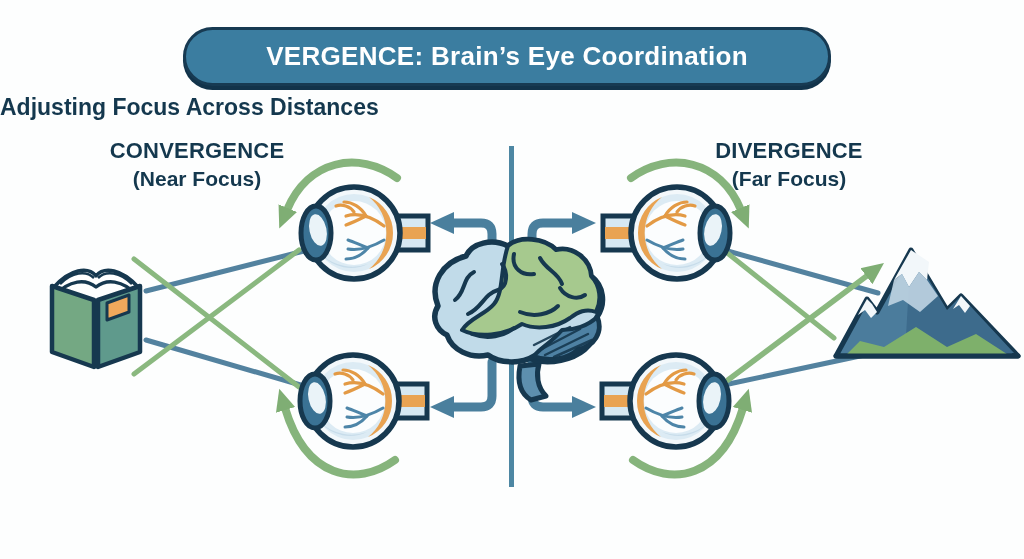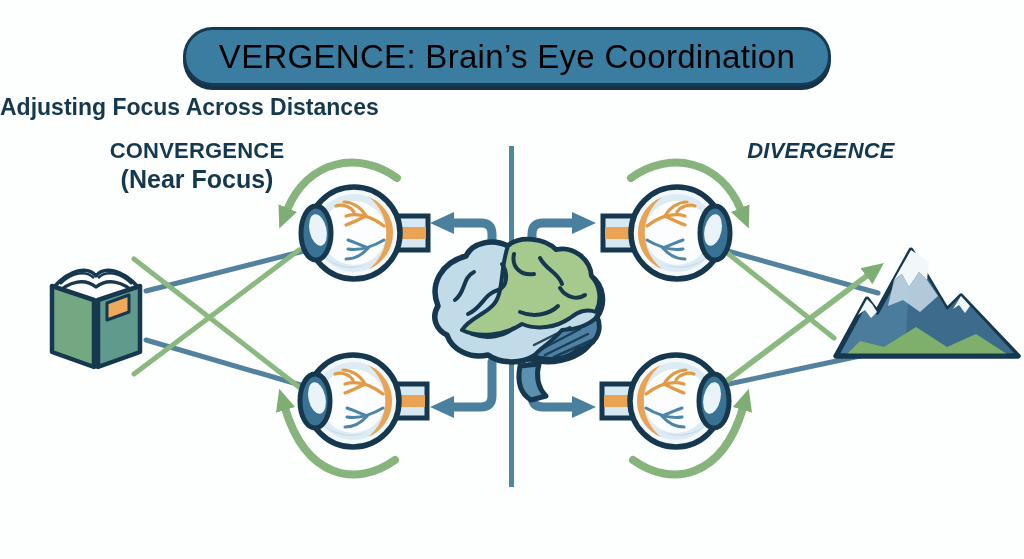--- a/index.html
+++ b/index.html
@@ -8,32 +8,32 @@
     background:#fdfefe;
     font-family:"Liberation Sans", sans-serif;
   }
   .banner{
     position:absolute;left:183px;top:27px;width:642px;height:53px;
     background:#3b7da0;border:3px solid #173a52;border-radius:30px;
     box-shadow:0 4px 0 #12334a;
     display:flex;align-items:center;justify-content:center;
   }
   .banner-text{
-    color:#000000;font-size:33px;font-weight:normal;letter-spacing:.3px;
+    color:#ffffff;font-size:26px;font-weight:bold;letter-spacing:.3px;
     white-space:nowrap;
   }
   .subtitle{
     position:absolute;left:0;top:94px;width:1024px;text-align:left;
     color:#14384e;font-size:23px;font-weight:bold;
   }
   .side-label{position:absolute;width:320px;text-align:center;color:#14384e;}
   .side-label .h{font-size:22px;font-weight:bold;letter-spacing:.2px;line-height:30px;}
-  .side-label .s{font-size:25px;font-weight:bold;line-height:26px;}
+  .side-label .s{font-size:21px;font-weight:bold;line-height:26px;}
   .label-left{left:37px;top:136px;}
-  .label-right{left:661px;top:136px;font-style:italic;}
+  .label-right{left:629px;top:136px;}
   svg.diagram{position:absolute;left:0;top:0;}
 </style>
 </head>
 <body>
 
 <div class="stage">
 
   <svg class="diagram" width="1024" height="559" viewBox="0 0 1024 559">
     <defs>
       <marker id="mBlue" markerUnits="userSpaceOnUse" markerWidth="26" markerHeight="24" refX="2" refY="12" orient="auto">
@@ -153,15 +153,16 @@
 
   <div class="subtitle">Adjusting Focus Across Distances</div>
 
   <div class="side-label label-left">
     <div class="h">CONVERGENCE</div>
     <div class="s">(Near Focus)</div>
   </div>
 
   <div class="side-label label-right">
     <div class="h">DIVERGENCE</div>
+    <div class="s">(Far Focus)</div>
   </div>
 
 </div>
 
 </body></html>

